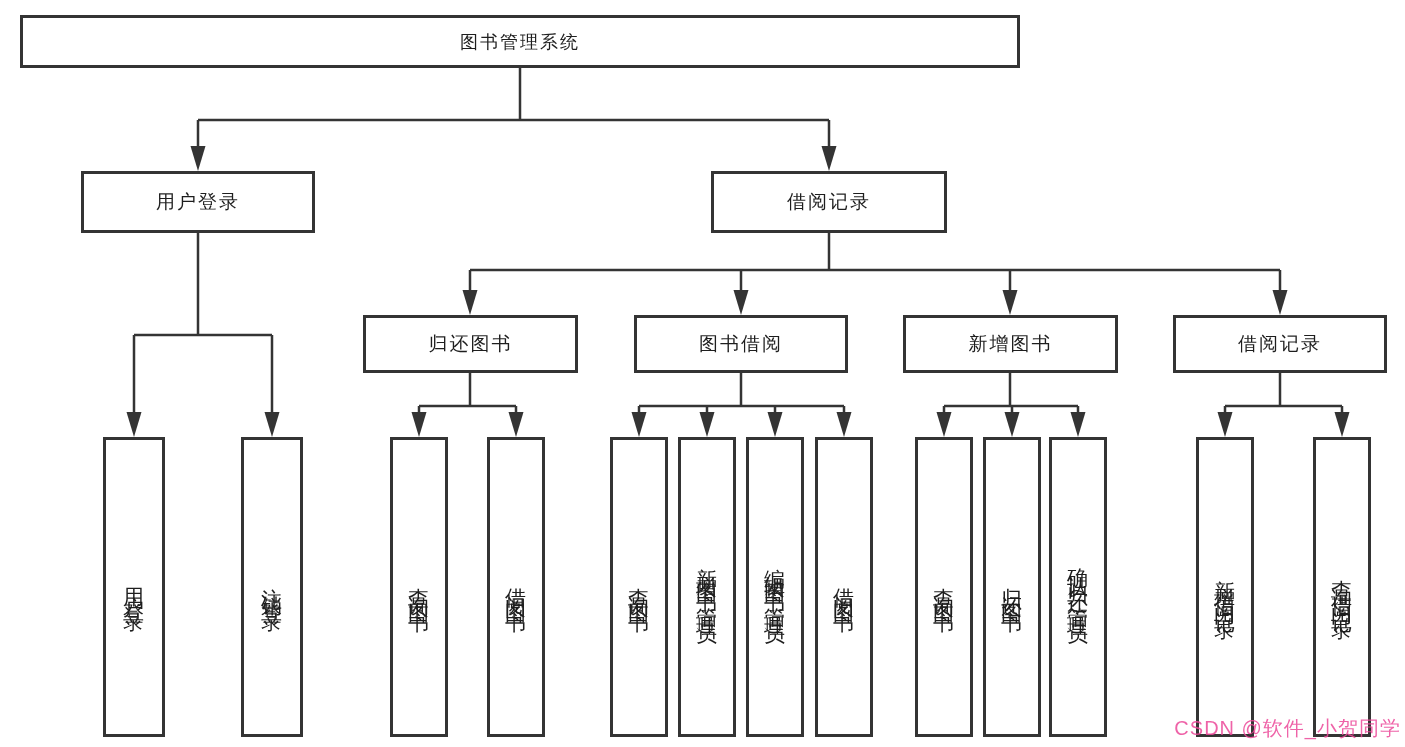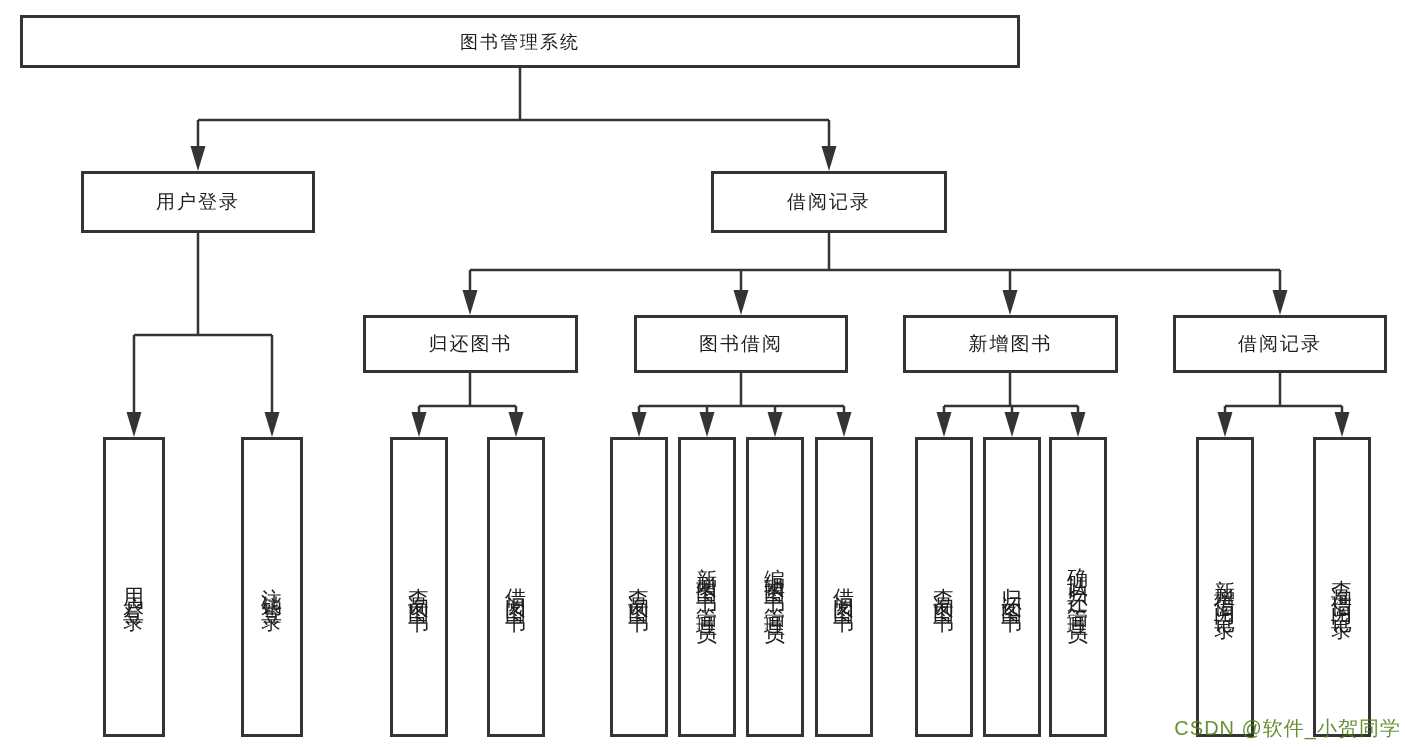--- a/index.html
+++ b/index.html
@@ -18,21 +18,21 @@
     color:#1e1e1e;z-index:2;text-align:center;
   }
   .h{font-size:19px;letter-spacing:2px;justify-content:center;}
   .root{font-size:18px;}
   .v{
     writing-mode:vertical-rl;text-orientation:mixed;
     font-size:21px;letter-spacing:8px;line-height:1;
   }
   .watermark{
     position:absolute;right:4px;bottom:5px;z-index:3;
-    font-size:20px;color:#4d7c0f;letter-spacing:1px;opacity:.85;
+    font-size:20px;color:#ec4899;letter-spacing:1px;opacity:.85;
   }
 </style>
 </head>
 <body>
 
 <div id="canvas">
 
   <svg id="connectors" width="1405" height="747" viewBox="0 0 1405 747">
     <g stroke="#343434" stroke-width="2.5" fill="none">
       <path d="M520 68 V120 M198 120 H829 M198 120 V155 M829 120 V155"></path>

